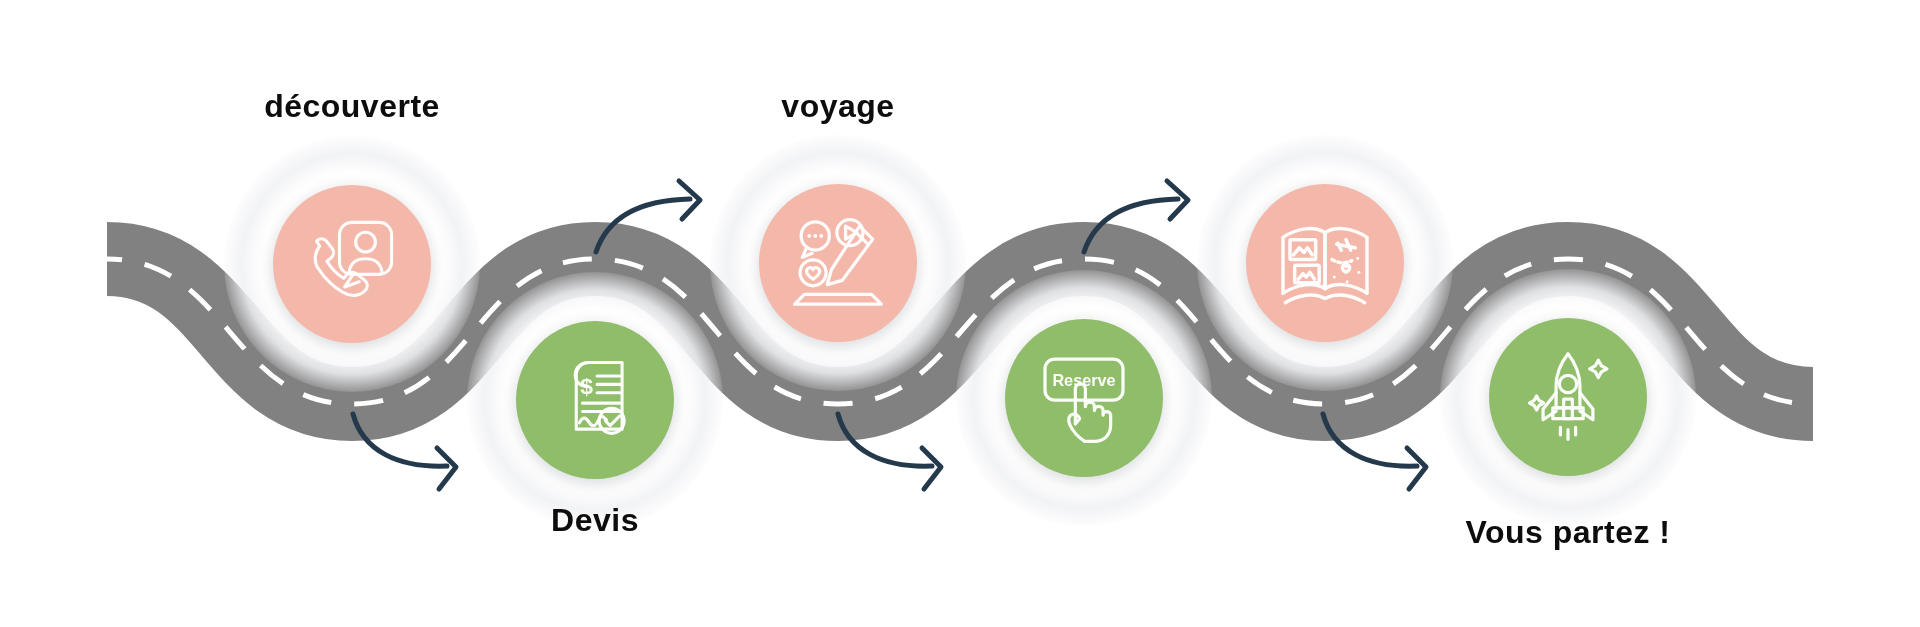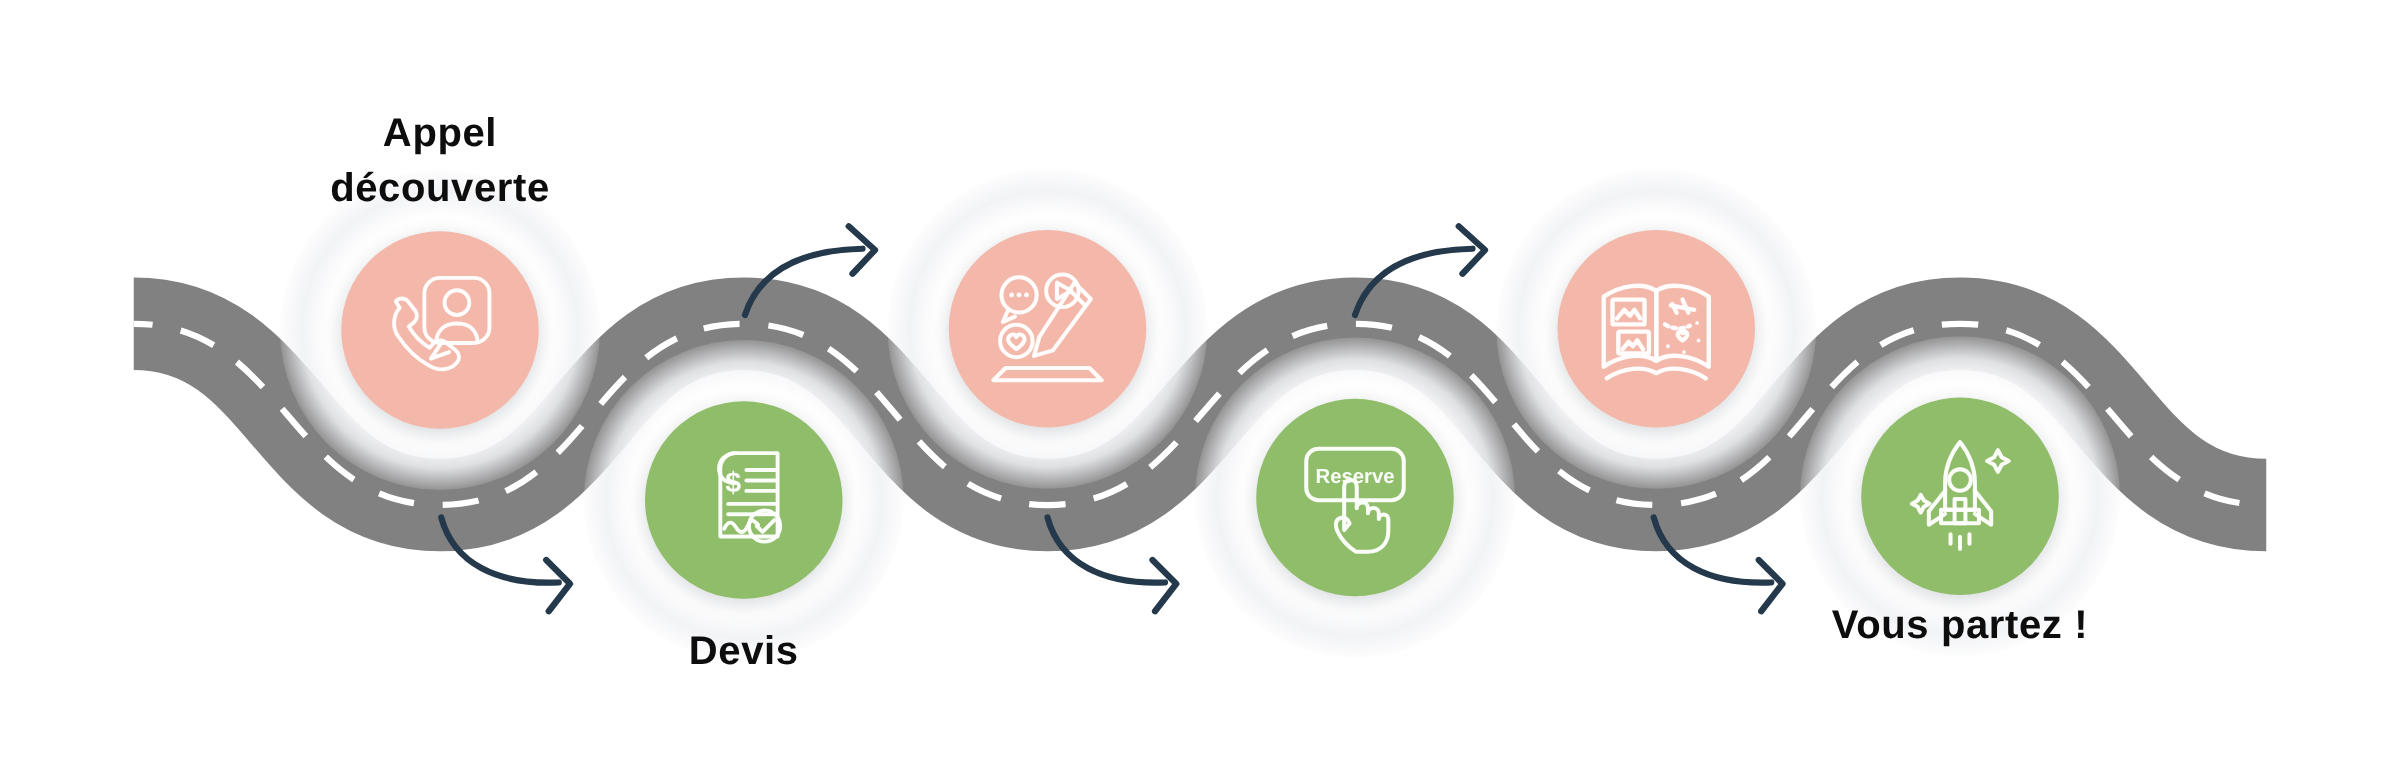--- a/index.html
+++ b/index.html
@@ -21,21 +21,21 @@
   .halo-1{left:224px;top:136px;}  .halo-2{left:467px;top:272px;}
   .halo-3{left:710px;top:135px;}  .halo-4{left:956px;top:270px;}
   .halo-5{left:1197px;top:135px;} .halo-6{left:1440px;top:269px;}
   
   .pos-c1{left:273px;top:185px;}  .pos-c2{left:516px;top:321px;}
   .pos-c3{left:759px;top:184px;}  .pos-c4{left:1005px;top:319px;text-align:center;}
   .pos-c5{left:1246px;top:184px;} .pos-c6{left:1489px;top:318px;}
   
   .pos-l1{left:142px;top:84px;}   .pos-l2{left:385px;top:498px;text-align:center;}
   .pos-l3{left:628px;top:84px;}   .pos-l4{left:874px;top:498px;}
-  .pos-l5{left:1115px;top:108px;} .pos-l6{left:1358px;top:477px;}
+  .pos-l5{left:1115px;top:108px;} .pos-l6{left:1358px;top:510px;}
 </style>
 </head>
 <body>
 
 <div id="canvas" style="--label-color: #0d0d0d; background: rgb(255, 255, 255);">
 
   <svg class="layer" viewBox="0 0 1920 627" aria-hidden="true">
     <path d="M107,259 C228,259 231,404 352,404 S474,259 595,259 S717,404 838,404 S963,259 1084,259 S1204,404 1325,404 S1447,259 1568,259 S1690,404 1813,404" fill="none" stroke="#818181" stroke-width="74"></path>
     <path d="M107,259 C228,259 231,404 352,404 S474,259 595,259 S717,404 838,404 S963,259 1084,259 S1204,404 1325,404 S1447,259 1568,259 S1690,404 1813,404" fill="none" stroke="#ffffff" stroke-width="5" stroke-dasharray="29 23" stroke-dashoffset="14"></path>
     <g fill="none" stroke="#24394b" stroke-width="5" stroke-linecap="round" stroke-linejoin="round">
@@ -74,21 +74,20 @@
       <g class="icon-stroke">
         <rect x="36" y="8" width="50" height="50" rx="12"></rect>
         <circle cx="61" cy="27" r="9.5"></circle>
         <path d="M45,57 c1,-10 7.5,-14 16,-14 s15,4 16,14"></path>
         <path d="M49,58 l-8,12 14,-5"></path>
         <path d="M17,31 c-5,6 -6,15 -1,22 6,9 14,17 23,22 8,5 17,4 22,-2 2.5,-3 2,-7 -1,-9.5 l-7.5,-6 c-3,-2.3 -7,-2 -9.5,0.8 l-3,3.4 c-6.6,-4 -12,-9.6 -16,-16.4 l3.6,-2.8 c3,-2.4 3.5,-6.4 1.3,-9.5 l-5.5,-7 c-2.4,-3 -7,-3 -9.4,0 z"></path>
       </g>
     </svg>
   </div>
   <div class="step-label pos-l1">
-    <span class="line">Appel</span>
     <span class="line">découverte</span>
   </div>
 
   <div class="step-circle pos-c2" style="background: rgb(143, 189, 105);">
     <svg width="100" height="100" viewBox="0 0 96 96">
       <g class="icon-stroke">
         <path d="M42,12 h32 v64 h-44 V24 a12,12 0 0 1 12,-12 z"></path>
         <path d="M42,12 c-8,0 -13,5.5 -13,12 0,6.5 5,11 12,11"></path>
         <path d="M50,25 h22 M50,33 h22 M50,41 h22"></path>
         <path d="M36,51 h36 M36,59 h36"></path>
@@ -117,20 +116,21 @@
         <path d="M8,86 l9,-9 h62 l9,9 z"></path>
       </g>
       <g class="icon-fill">
         <circle cx="21.5" cy="23" r="1.8"></circle>
           <circle cx="27" cy="23" r="1.8"></circle>
           <circle cx="32.5" cy="23" r="1.8"></circle>
       </g>
     </svg>
   </div>
   <div class="step-label pos-l3">
+    <span class="line">voyage</span>
   </div>
 
   <div class="step-circle pos-c4" style="background: rgb(143, 189, 105);">
     <svg width="104" height="104" viewBox="0 0 96 96">
       <g class="icon-stroke">
         <rect x="12" y="12" width="72" height="38" rx="9"></rect>
         <path d="M40,72 V40 c0,-3 2,-5 4.7,-5 2.7,0 4.6,2 4.6,5 v16 c0,-2.6 2,-4.3 4.3,-4.3 2.3,0 4,1.7 4,4.3 v3.6 c0,-2.3 1.8,-3.9 4,-3.9 2.2,0 4,1.6 4,3.9 v4.3 c0,-2 1.6,-3.4 3.5,-3.4 1.9,0 3.5,1.4 3.5,3.4 V73 c0,9 -6,15 -15,15 h-9 c-6,-4 -11,-9.5 -13.5,-15 -2.3,-5 -1.3,-9 2.5,-10 3,-0.8 5.4,1.2 6.4,4.2 z"></path>
       </g>
       <text x="48" y="37" text-anchor="middle" font-size="15" font-weight="bold" fill="rgba(255,255,255,0.95)">Reserve</text>
     </svg>

